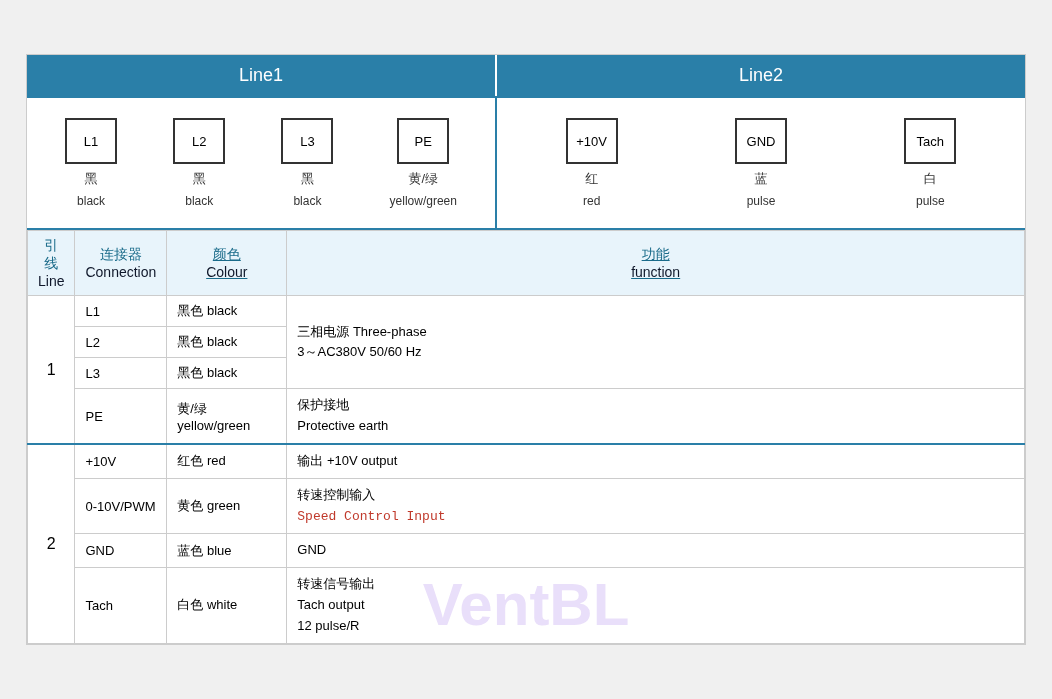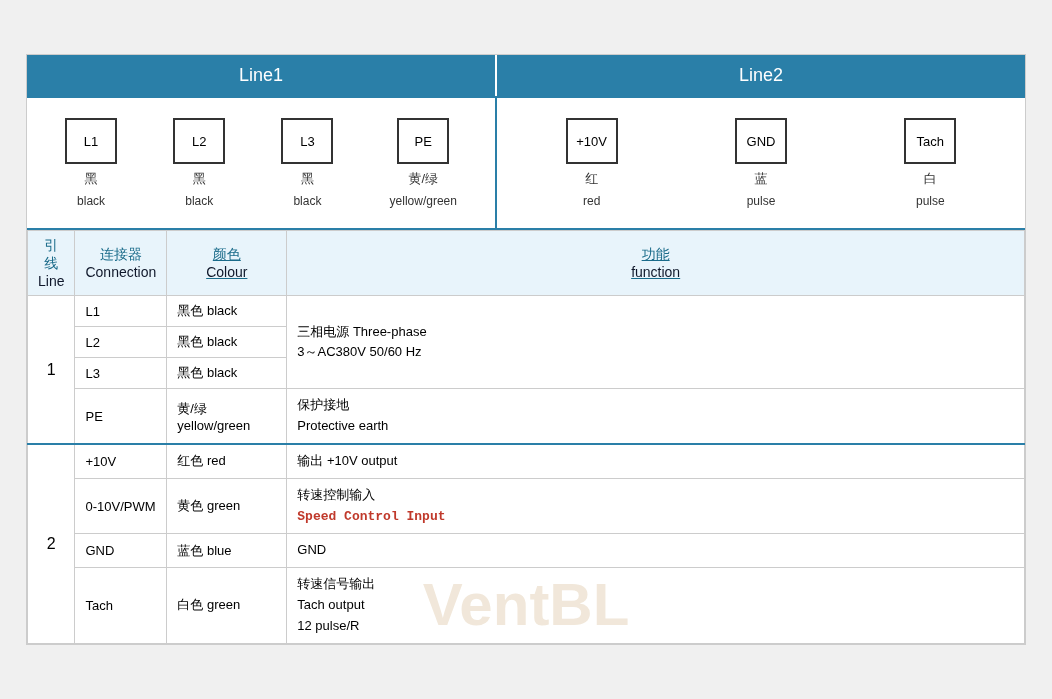--- a/index.html
+++ b/index.html
@@ -175,42 +175,42 @@
     }
 
     .watermark {
       position: fixed;
       bottom: 60px;
       left: 50%;
       transform: translateX(-50%);
       opacity: 0.15;
       font-size: 60px;
       font-weight: bold;
-      color: #a16207;
+      color: #6d28d9;
       pointer-events: none;
       white-space: nowrap;
       z-index: 100;
     }
 
     .connector-box-wide {
       border: 2px solid #333;
       width: 62px;
       height: 46px;
       display: flex;
       align-items: center;
       justify-content: center;
       font-size: 11px;
       font-family: Arial, sans-serif;
       background: #fff;
       text-align: center;
       line-height: 1.3;
     }
 
     .color-cn { font-family: 'Microsoft YaHei', SimSun, Arial, sans-serif; }
-    .monospace { font-family: 'Courier New', monospace; color: #c0392b; font-weight: bold; }
+    .monospace { font-family: 'Courier New', monospace; color: #c0392b; }
   </style>
 </head>
 <body>
 
 <div class="main-container">
 
   <div class="header-row">
     <div class="header-line1">Line1</div>
     <div class="header-line2">Line2</div>
   </div>
@@ -336,21 +336,21 @@
       </tr>
 
       <tr>
         <td class="col-connection">GND</td>
         <td class="col-colour color-cn">蓝色 blue</td>
         <td class="col-function">GND</td>
       </tr>
 
       <tr>
         <td class="col-connection">Tach</td>
-        <td class="col-colour color-cn">白色 green</td>
+        <td class="col-colour color-cn">白色 white</td>
         <td class="col-function">
           <span class="color-cn">转速信号输出</span><br>
           Tach output<br>
           12 pulse/R
         </td>
       </tr>
     </tbody>
   </table>
 
 </div>

